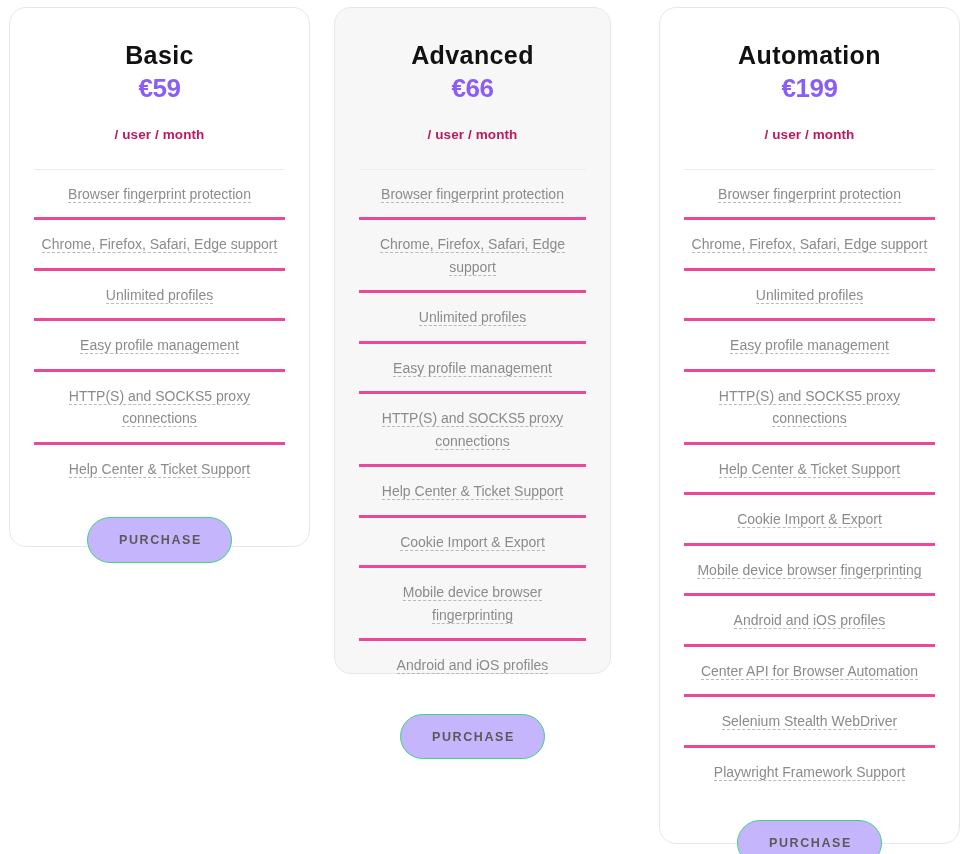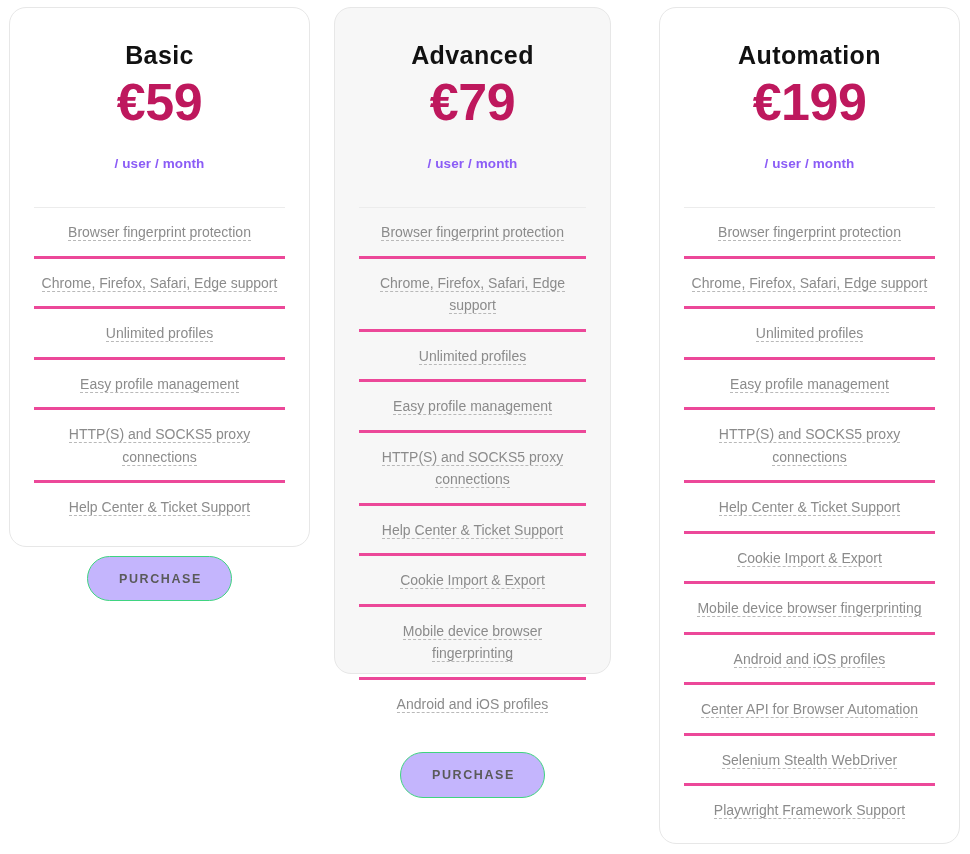--- a/index.html
+++ b/index.html
@@ -45,35 +45,35 @@
   .plan-name {
     font-size: 25px;
     font-weight: bold;
     color: #111111;
     letter-spacing: 0.4px;
     line-height: 1.15;
     margin: 0 0 4px 0;
   }
 
   .plan-price {
-    font-size: 52px;
+    font-size: 26px;
     font-weight: bold;
-    color: #be185d;
+    color: #8b5cf6;
     letter-spacing: -0.5px;
     line-height: 1.1;
     margin: 0 0 25px 0;
   }
 
   .plan-period {
     font-size: 13.5px;
     font-weight: bold;
-    color: #8b5cf6;
+    color: #be185d;
     letter-spacing: 0.1px;
     line-height: 1.2;
-    margin: 18px;
+    margin: 8px;
   }
 
   .feature-list {
     list-style: none;
     margin: 0;
     padding: 0;
     border-top: 1px solid #ececec;
   }
 
   .feature-item {
@@ -140,21 +140,21 @@
         <li class="feature-item"><span class="feature-text">Help Center &amp; Ticket Support</span></li>
       </ul>
     <div class="purchase-wrap">
       <button class="purchase-button">PURCHASE</button>
     </div>
   </section>
 
   <section class="plan-card card-advanced">
     <div class="card-header">
       <h2 class="plan-name">Advanced</h2>
-      <div class="plan-price">€79</div>
+      <div class="plan-price">€66</div>
       <div class="plan-period">/ user / month</div>
     </div>
     <ul class="feature-list">
         <li class="feature-item"><span class="feature-text">Browser fingerprint protection</span></li>
         <li class="feature-item"><span class="feature-text">Chrome, Firefox, Safari, Edge support</span></li>
         <li class="feature-item"><span class="feature-text">Unlimited profiles</span></li>
         <li class="feature-item"><span class="feature-text">Easy profile management</span></li>
         <li class="feature-item"><span class="feature-text">HTTP(S) and SOCKS5 proxy connections</span></li>
         <li class="feature-item"><span class="feature-text">Help Center &amp; Ticket Support</span></li>
         <li class="feature-item"><span class="feature-text">Cookie Import &amp; Export</span></li>

